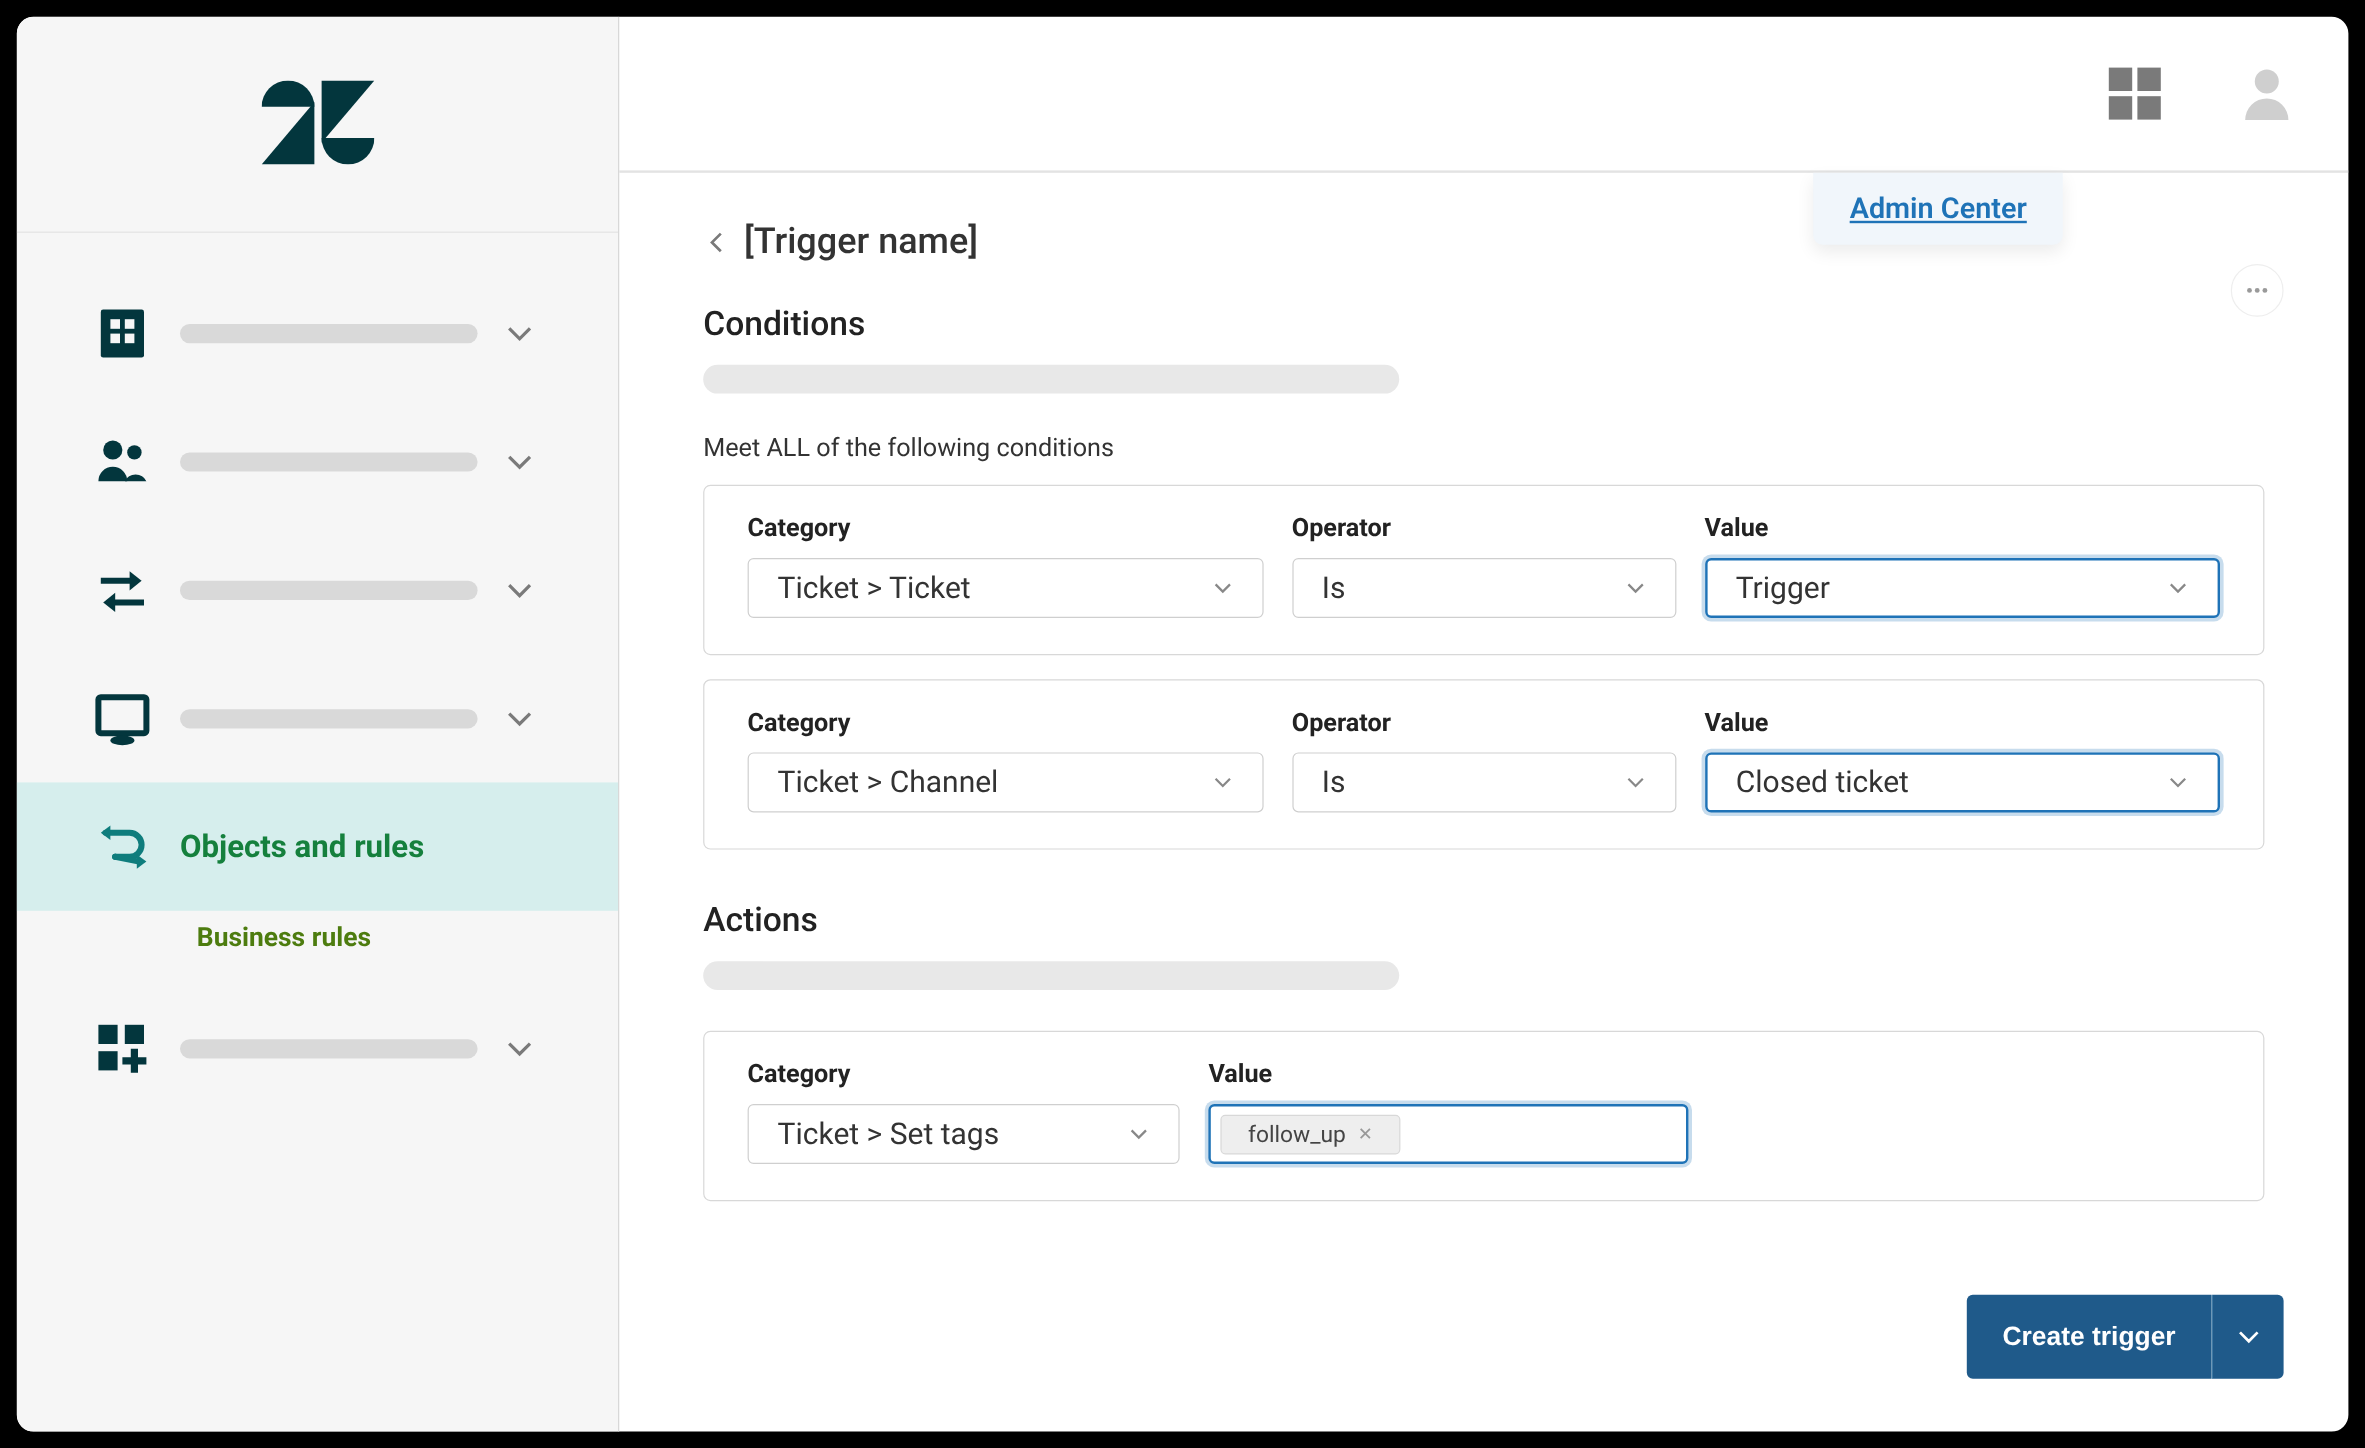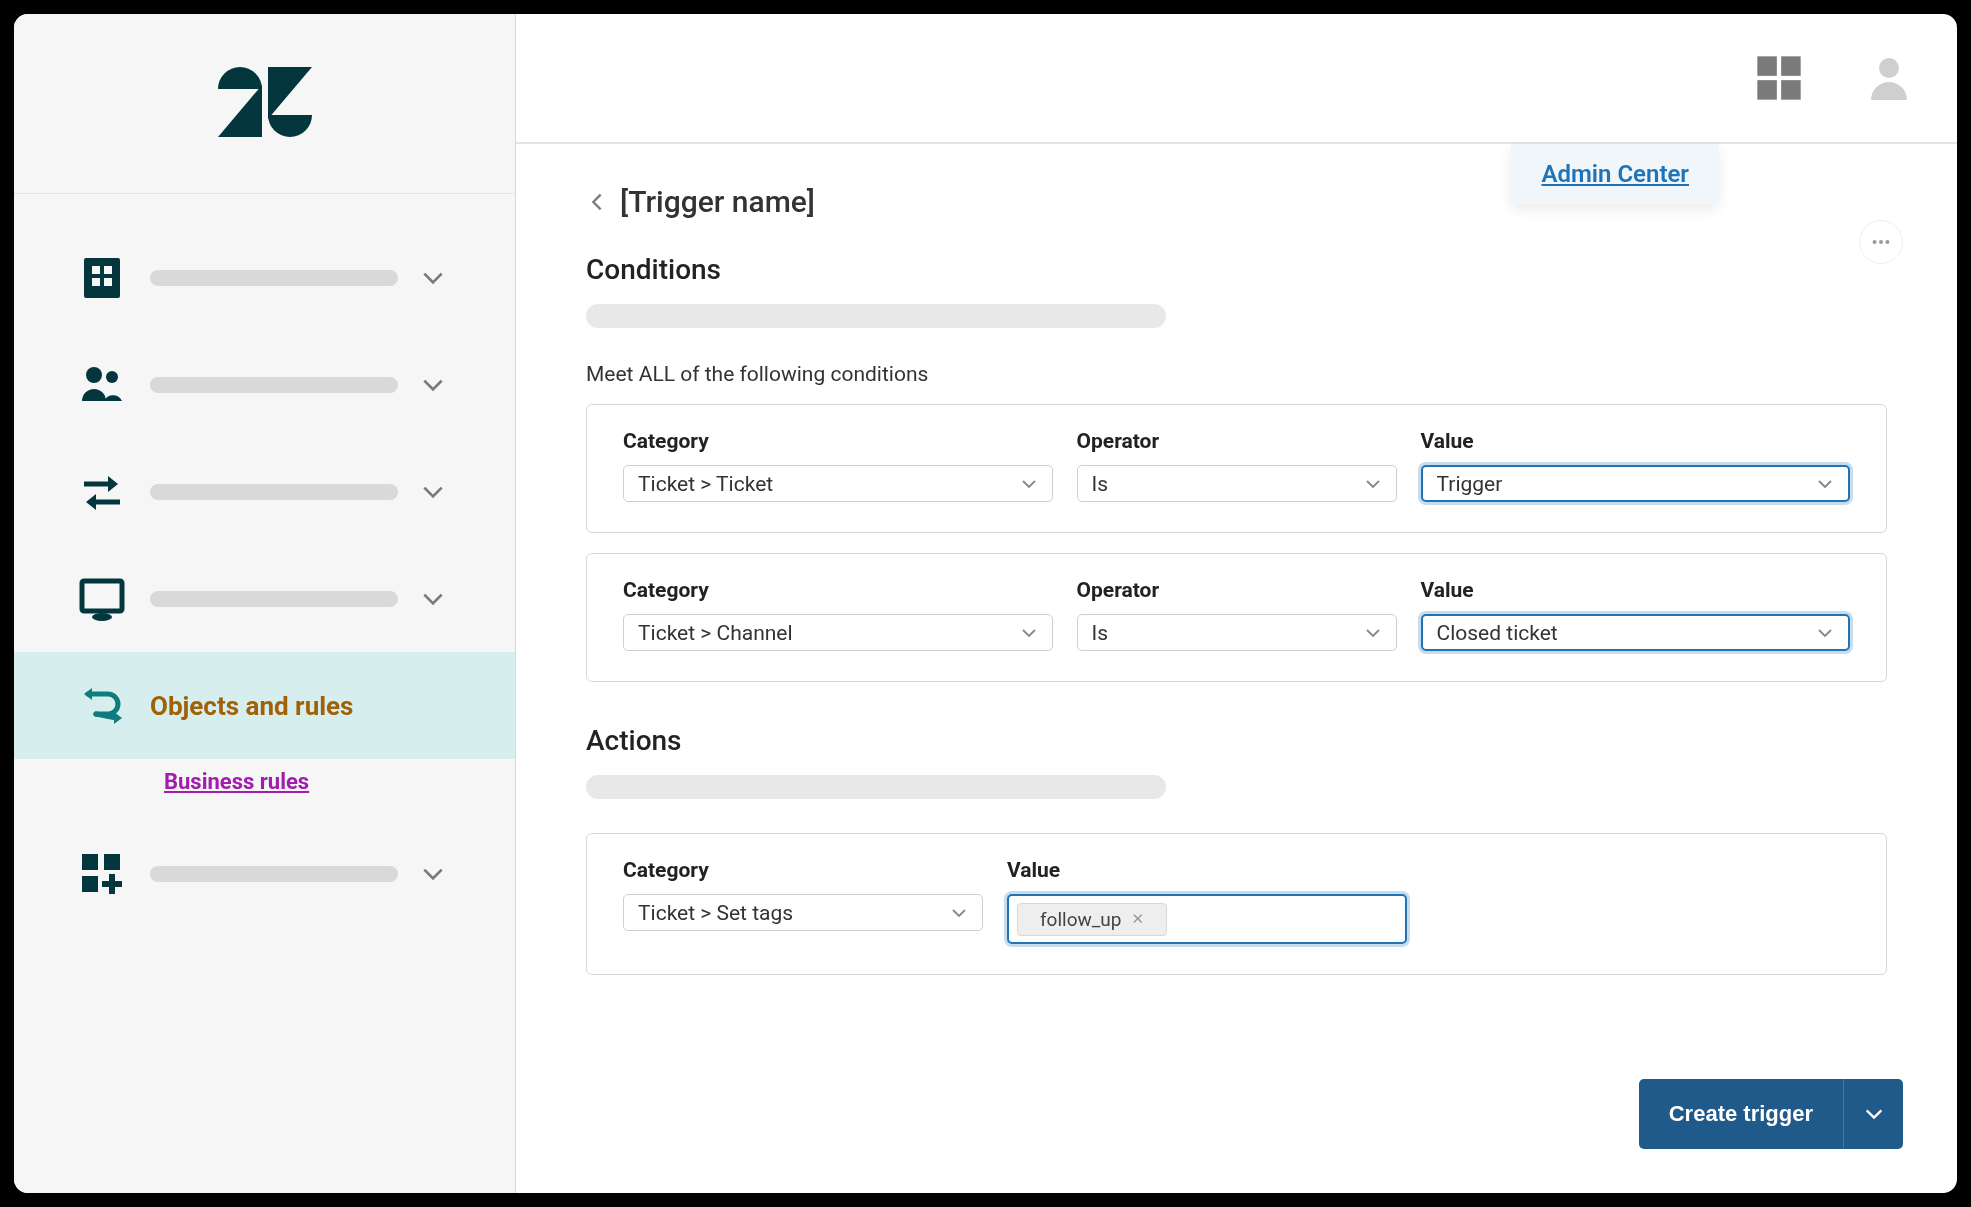--- a/index.html
+++ b/index.html
@@ -60,32 +60,31 @@
   flex: 1;
   height: 16px;
   background: #d9d9d9;
   border-radius: 8px;
   max-width: 248px;
 }
 .nav-label {
   flex: 1;
   font-size: 26px;
   font-weight: 700;
-  color: #a16207;
+  color: #15803d;
 }
 .nav-chevron { color: #7a7a7a; display:flex; align-items:center; }
 .nav-chevron svg { width: 26px; height: 26px; }
 
 .sub-nav { padding-left: 138px; }
 .sub-heading {
   font-size: 22px;
   font-weight: 700;
-  color: #a21caf;
+  color: #4d7c0f;
   padding: 10px 0 8px 12px;
-  text-decoration: underline;
 }
 .sub-item {
   font-size: 22px;
   color: #222;
   padding: 10px 12px;
   background: #d6eeed;
   border-radius: 4px;
   margin-right: 14px;
   margin-top: 6px;
   cursor: pointer;
@@ -182,28 +181,28 @@
   gap: 24px;
 }
 .field-col { flex: 1; display: flex; flex-direction: column; }
 .field-label {
   font-size: 21px;
   font-weight: 700;
   color: #222;
   margin-bottom: 12px;
 }
 .select {
-  height: 37px;
+  height: 50px;
   border: 1px solid #cfcfcf;
   border-radius: 5px;
-  padding: 0 14px;
+  padding: 0 24px;
   display: flex;
   align-items: center;
   justify-content: space-between;
-  font-size: 21px;
+  font-size: 25px;
   color: #333;
   cursor: pointer;
   background: #fff;
 }
 .select.highlight {
   border: 2px solid #1f73b7;
   box-shadow: 0 0 0 3px rgba(31,115,183,0.25);
 }
 .select .chev { color: #888; display:flex; }
 .select .chev svg { width: 18px; height: 18px; }

